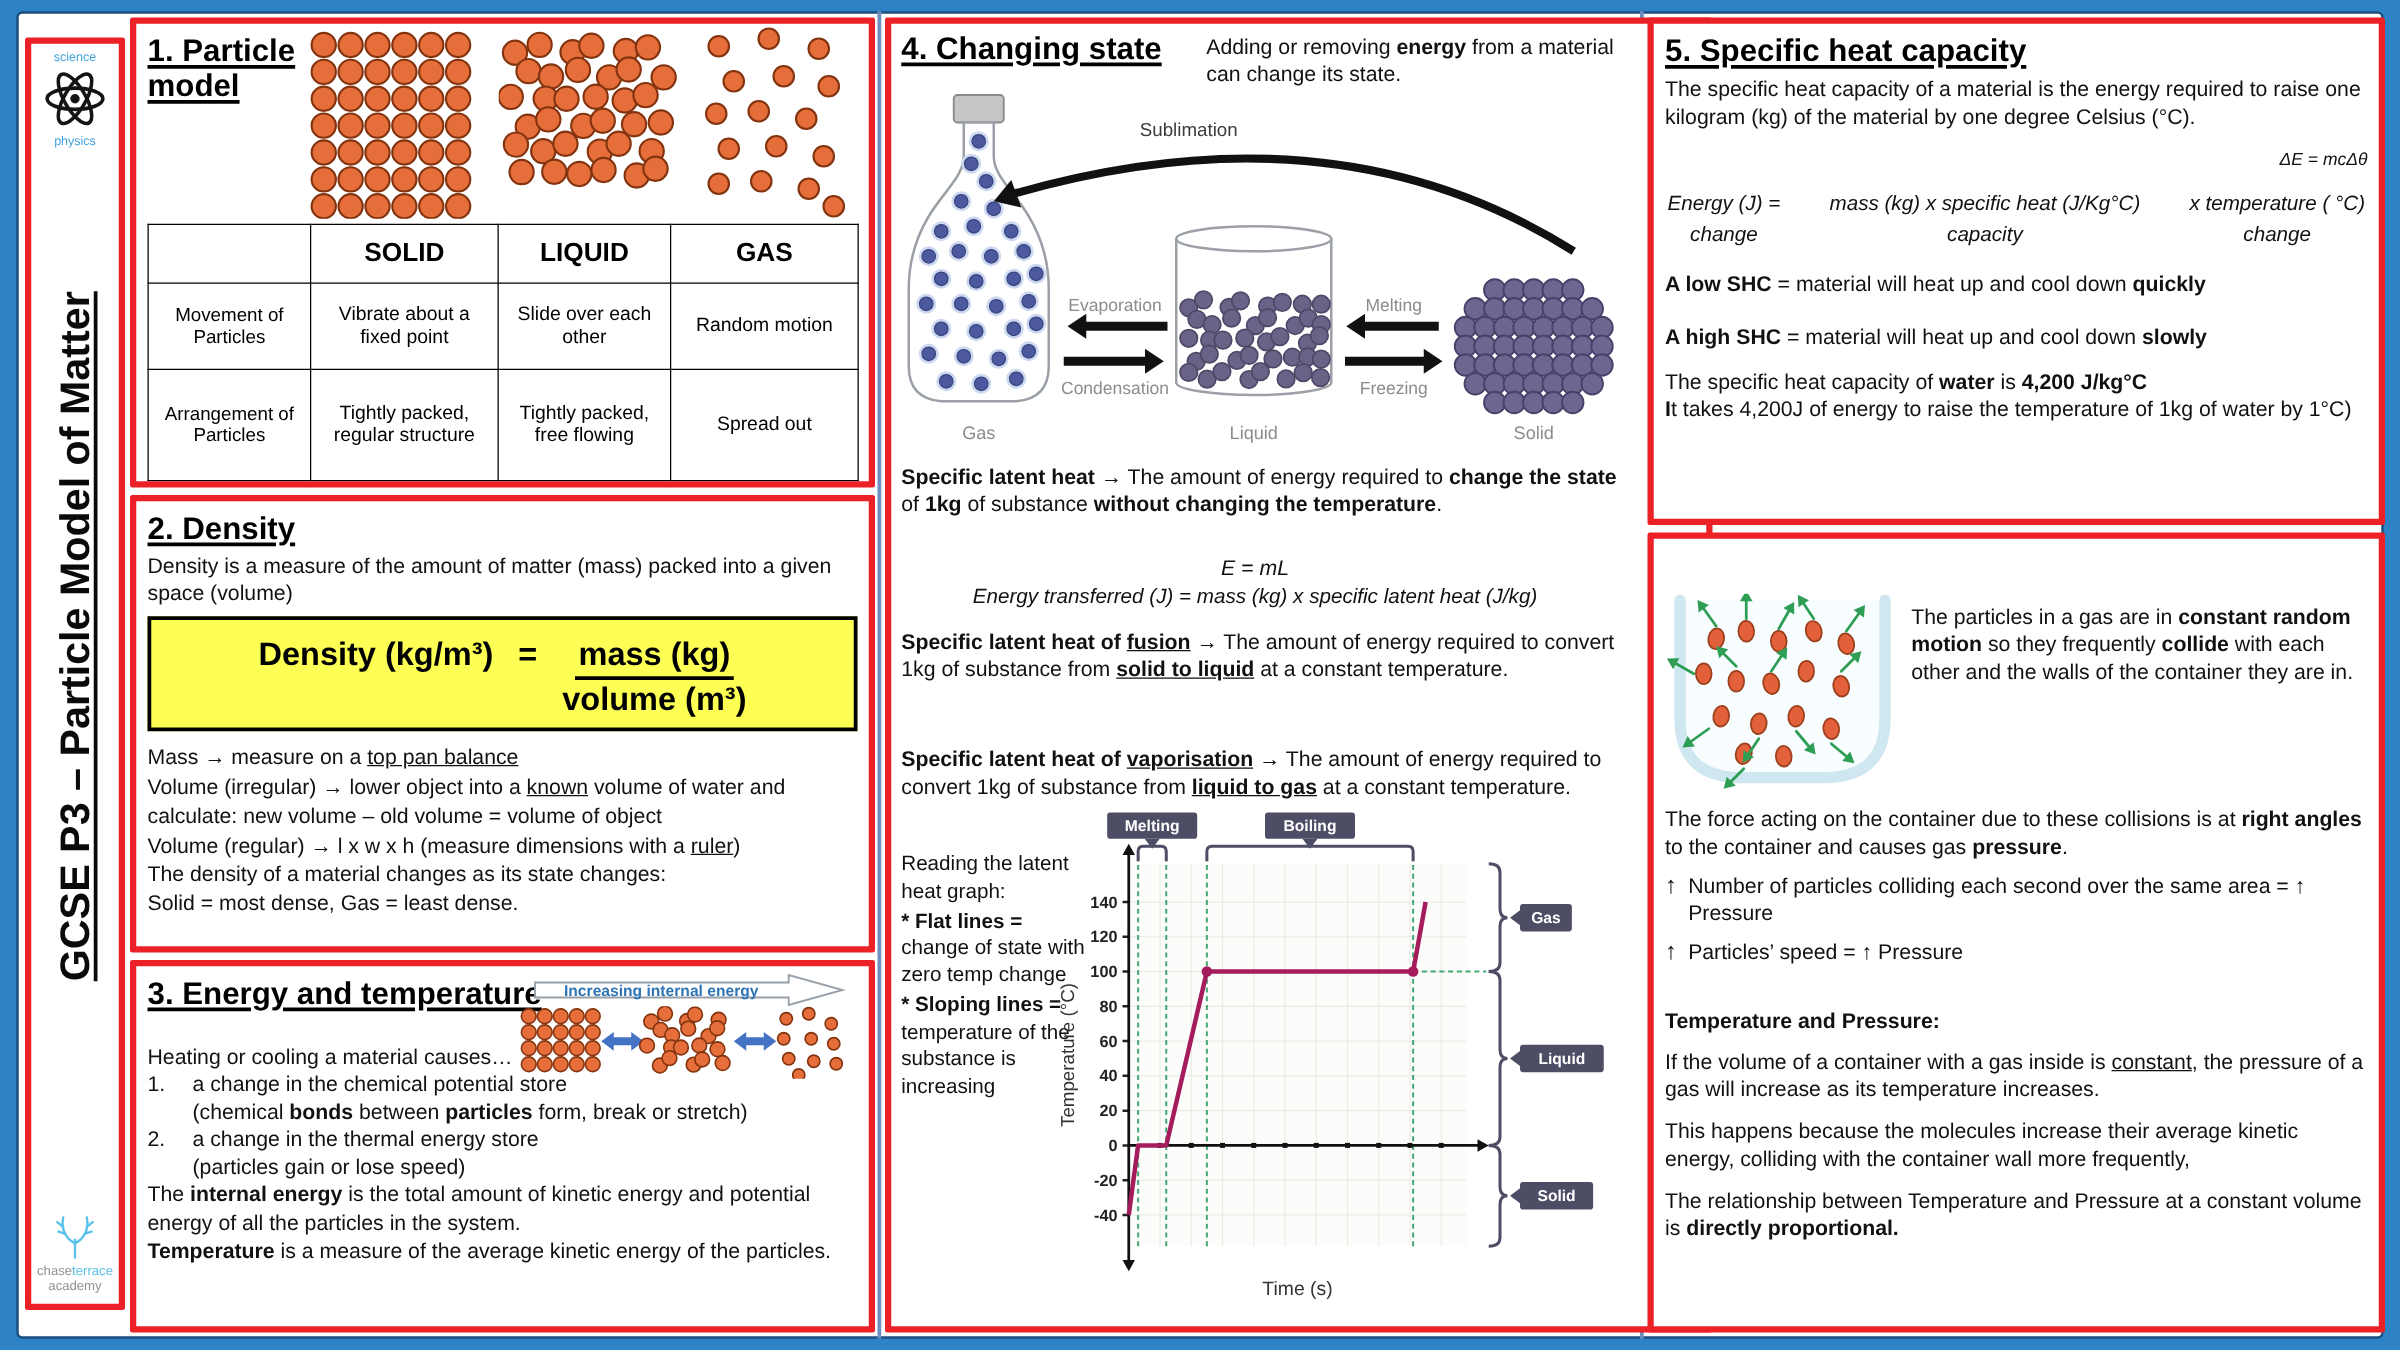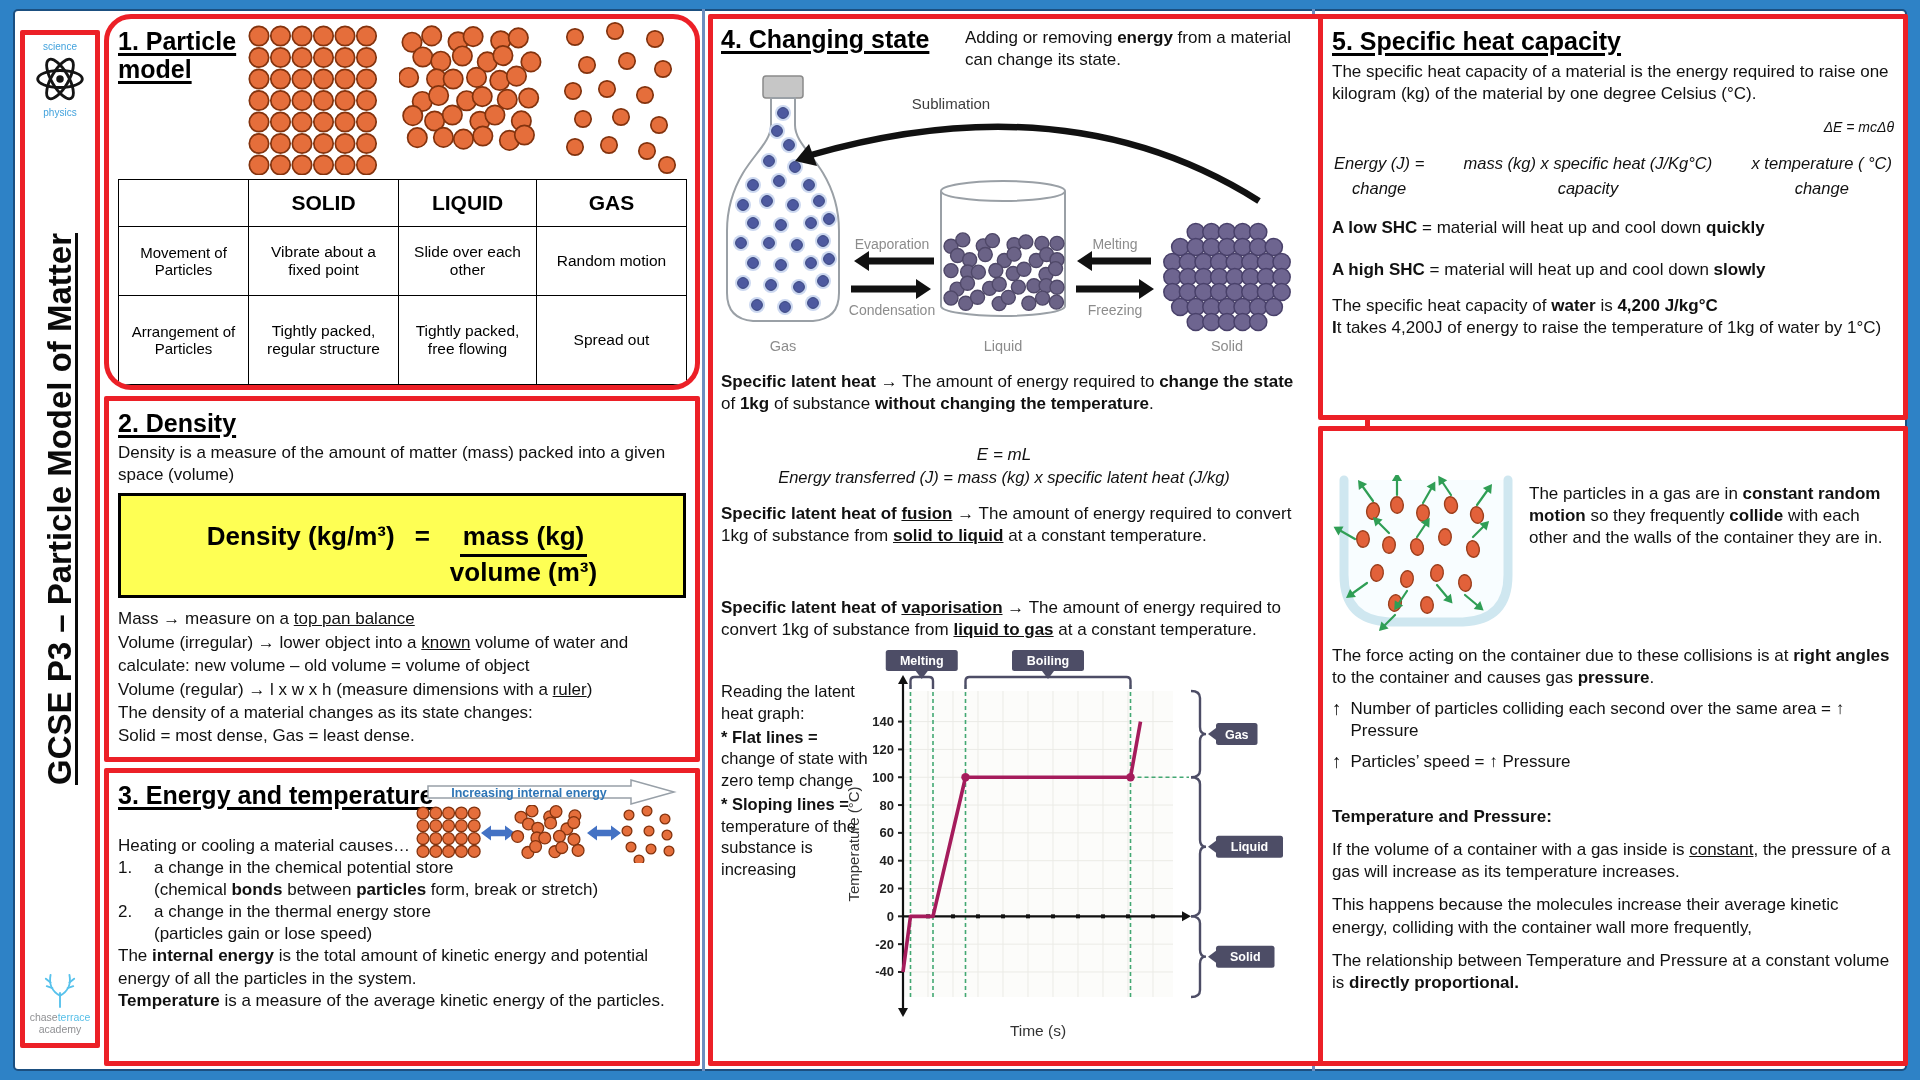--- a/index.html
+++ b/index.html
@@ -18,40 +18,40 @@
   .sub{padding-left:36px;}
   
   #sidebar{left:20px;top:30px;width:80px;height:1018px;padding:2px;}
   .logo-top{position:absolute;top:6px;left:0;right:0;text-align:center;color:#44a3dd;font-size:10px;line-height:1.25;}
   .vtitle{position:absolute;left:50%;top:47%;width:760px;transform:translate(-50%,-50%) rotate(-90deg);
     text-align:center;font-size:33px;font-weight:bold;color:#0a0a0a;white-space:nowrap;
     text-decoration:underline;text-decoration-thickness:3px;text-underline-offset:4px;}
   .logo-bottom{position:absolute;bottom:8px;left:0;right:0;text-align:center;font-size:10.5px;line-height:1.15;color:#8f9093;}
   .lb-blue{color:#56bfe8;}
   
-  #box1{left:104px;top:14px;width:596px;height:376px;border-radius:27px;}
+  #box1{left:104px;top:14px;width:596px;height:376px;}
   #box2{left:104px;top:396px;width:596px;height:366px;}
   #box3{left:104px;top:768px;width:596px;height:298px;}
   #box4{left:708px;top:14px;width:662px;height:1052px;}
   #box5{left:1318px;top:14px;width:590px;height:406px;}
   #box6{left:1318px;top:426px;width:590px;height:640px;}
   
   .h-wrap1{position:absolute;left:9px;top:8px;width:170px;}
   #p-solid1{position:absolute;left:134px;top:4px;}
   #p-liquid1{position:absolute;left:290px;top:4px;}
   #p-gas1{position:absolute;left:448px;top:2px;}
   table.state{position:absolute;left:9px;top:160px;border-collapse:collapse;table-layout:fixed;width:568px;}
   table.state th,table.state td{border:1.8px solid #000;text-align:center;vertical-align:middle;padding:2px 4px;}
   table.state th{font-size:21px;font-weight:bold;height:42px;}
   td.rowlab{font-weight:normal;text-align:left;font-size:15px;padding-left:7px;}
   td.cell{font-size:15.5px;}
   tr.r1 td{height:64px;} tr.r2 td{height:84px;}
   
   .yellow{background:#feff54;border:3px solid #000;display:flex;gap:20px;justify-content:center;
-    align-items:flex-start;padding:25px 6px 7px;margin:7px 0 9px;font-weight:bold;font-size:26px;color:#000;}
+    align-items:flex-start;padding:12px 6px 7px;margin:7px 0 9px;font-weight:bold;font-size:26px;color:#000;}
   .frac{display:inline-flex;flex-direction:column;align-items:center;}
   .frac .fnum{border-bottom:3px solid #000;padding:0 3px 2px;}
   
   #energy-arrow{position:absolute;left:318px;top:6px;}
   #mini-diagram{position:absolute;left:306px;top:32px;}
   .s3body{position:absolute;left:9px;top:62px;width:566px;}
   
   .s4h{position:absolute;left:8px;top:6px;}
   .s4intro{position:absolute;left:252px;top:8px;width:328px;}
   #state-diagram{position:absolute;left:6px;top:54px;}

